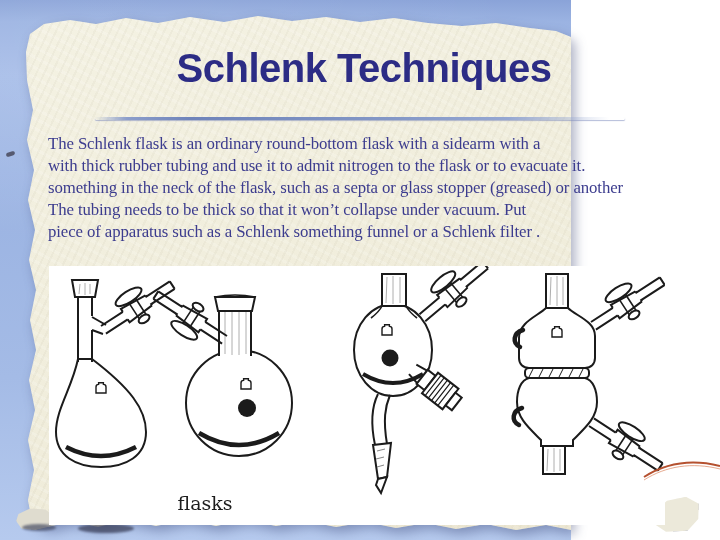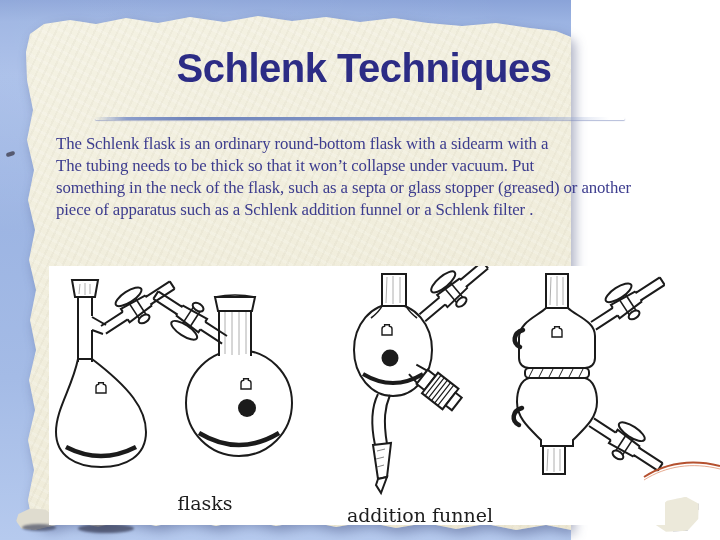--- a/index.html
+++ b/index.html
@@ -29,21 +29,21 @@
     box-shadow:2px 4px 4px rgba(55,62,100,.45);}
   .mark{position:absolute;z-index:2;background:#565a70;border-radius:2px;}
   .mark1{left:6px;top:152px;width:9px;height:4px;transform:rotate(-18deg);}
   .title{position:absolute;z-index:3;left:0;top:46px;width:720px;text-align:center;transform:translateX(4px);
     font-weight:bold;font-size:40px;letter-spacing:-.5px;color:var(--title-navy,#2c2c85);}
   .divider{position:absolute;z-index:3;left:95px;top:117px;width:530px;height:3px;border-radius:2px;
     background:linear-gradient(90deg,rgba(0,0,0,0) 0,#8c9ecb 6%,#6f84ba 18%,#8397c6 55%,#95a7d2 78%,rgba(0,0,0,0) 97%);
     box-shadow:0 1px 1px rgba(120,135,185,.55);}
   .bodytext{position:absolute;z-index:3;left:48px;top:133px;width:660px;
     font-family:"Liberation Serif",serif;font-size:16.8px;line-height:22px;letter-spacing:-.1px;
-    color:var(--body-navy,#3c3c8e);margin-left:8px;}
+    color:var(--body-navy,#3c3c8e);}
   .bodytext div{white-space:nowrap;}
   .figure{position:absolute;z-index:3;left:49px;top:266px;width:616px;height:259px;background:#fff;}
   .figlabel{position:absolute;transform:translateX(-50%);font-family:"DejaVu Serif",serif;
     font-size:19px;color:#1d1d1d;white-space:nowrap;}
   .lbl-flasks{left:156px;top:226px;text-align:right;}
   .lbl-funnel{left:371px;top:238px;}
   .lbl-filter{left:531px;top:218px;}
   .thread{position:absolute;z-index:4;left:636px;top:450px;}
 </style>
 </head>
@@ -59,23 +59,24 @@
   <div class="smudge smudge1"></div>
   <div class="smudge smudge2"></div>
   <div class="frag frag3"></div>
   <div class="mark mark1"></div>
 
   <div class="title">Schlenk Techniques</div>
   <div class="divider"></div>
 
   <div class="bodytext">
     <div>The Schlenk flask is an ordinary round-bottom flask with a sidearm with a</div>
+    <div>with thick rubber tubing and use it to admit nitrogen to the flask or to evacuate it.</div>
+    <div>something in the neck of the flask, such as a septa or glass stopper (greased) or another</div>
     <div>The tubing needs to be thick so that it won’t collapse under vacuum. Put</div>
-    <div>something in the neck of the flask, such as a septa or glass stopper (greased) or another</div>
-    <div>piece of apparatus such as a Schlenk addition funnel or a Schlenk filter .</div>
+    <div>piece of apparatus such as a Schlenk something funnel or a Schlenk filter .</div>
   </div>
 
   <div class="figure">
     <svg viewBox="0 0 616 259" width="616" height="259">
       <defs>
         <g id="sc" fill="none" stroke="#1b1b1b" stroke-width="2">
           <path d="M-40,-4.5 L-14,-4.5 M-40,4.5 L-14,4.5"></path>
           <path d="M-14,-4.5 L-14,-8 L14,-6 M-14,4.5 L-14,8 L14,6"></path>
           <ellipse cx="-1" cy="-14" rx="15" ry="5.5" fill="#fff"></ellipse>
           <path d="M-4,-9 L-4,11 M4,-9 L4,11" stroke-width="1.6"></path>
@@ -142,21 +143,20 @@
         <path d="M499,183 L498,205 M505,182 L505,206 M511,183 L511,205" stroke-width="0.8" stroke="#999"></path>
         <use href="#crown" transform="translate(508,66)"></use>
         <path d="M474,64 C464,67 463,77 471,81" stroke-width="4.5" stroke-linecap="round"></path>
         <path d="M473,142 C463,145 462,155 470,159" stroke-width="4.5" stroke-linecap="round"></path>
         <use href="#sc" transform="translate(578,38) rotate(-33)"></use>
         <use href="#sc" transform="translate(576,178) rotate(33)"></use>
       </g>
     </svg>
 
     <div class="figlabel lbl-flasks">flasks</div>
-    <div class="figlabel lbl-funnel">addition funnel</div>
   </div>
 
   <svg class="thread" width="84" height="44" viewBox="0 0 84 44">
     <path d="M8,27 C30,13 56,9 84,16" fill="none" style="stroke:var(--thread-red,#b5512f)" stroke-width="2"></path>
     <path d="M8,30 C30,16 56,12 84,19" fill="none" stroke="#d97d55" stroke-width="1" opacity="0.65"></path>
   </svg>
 
 </div>
 
 </body></html>

